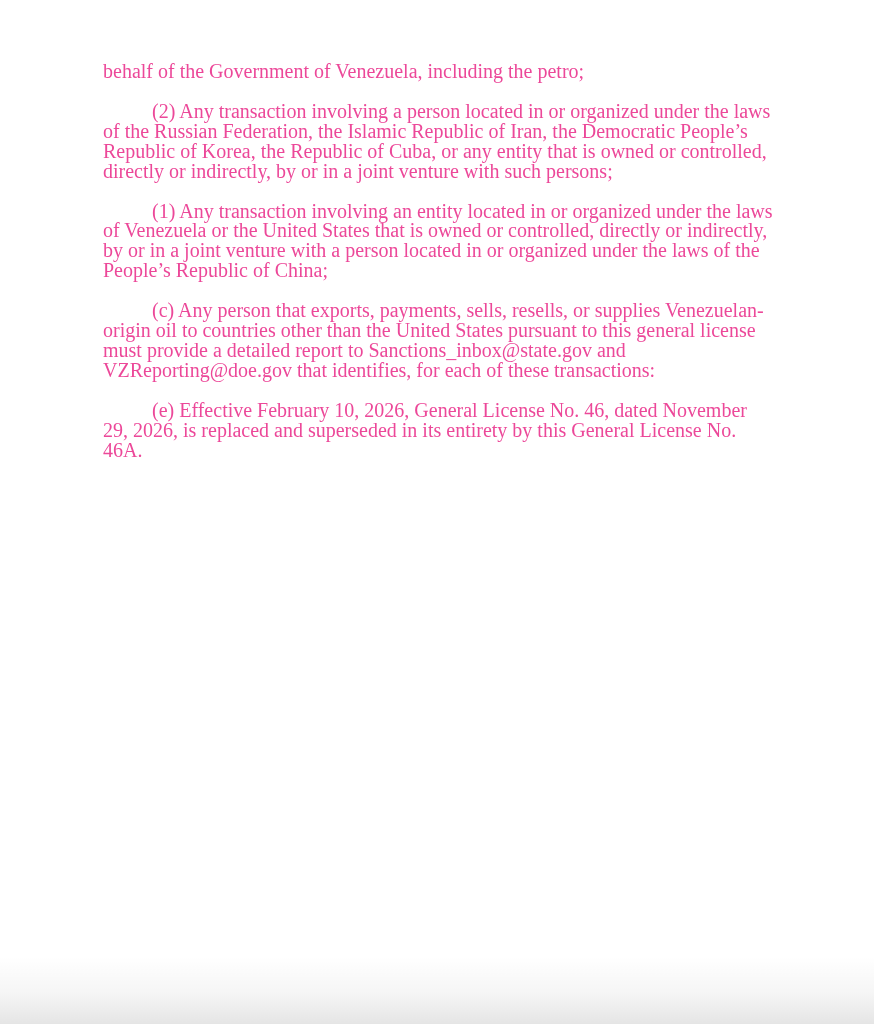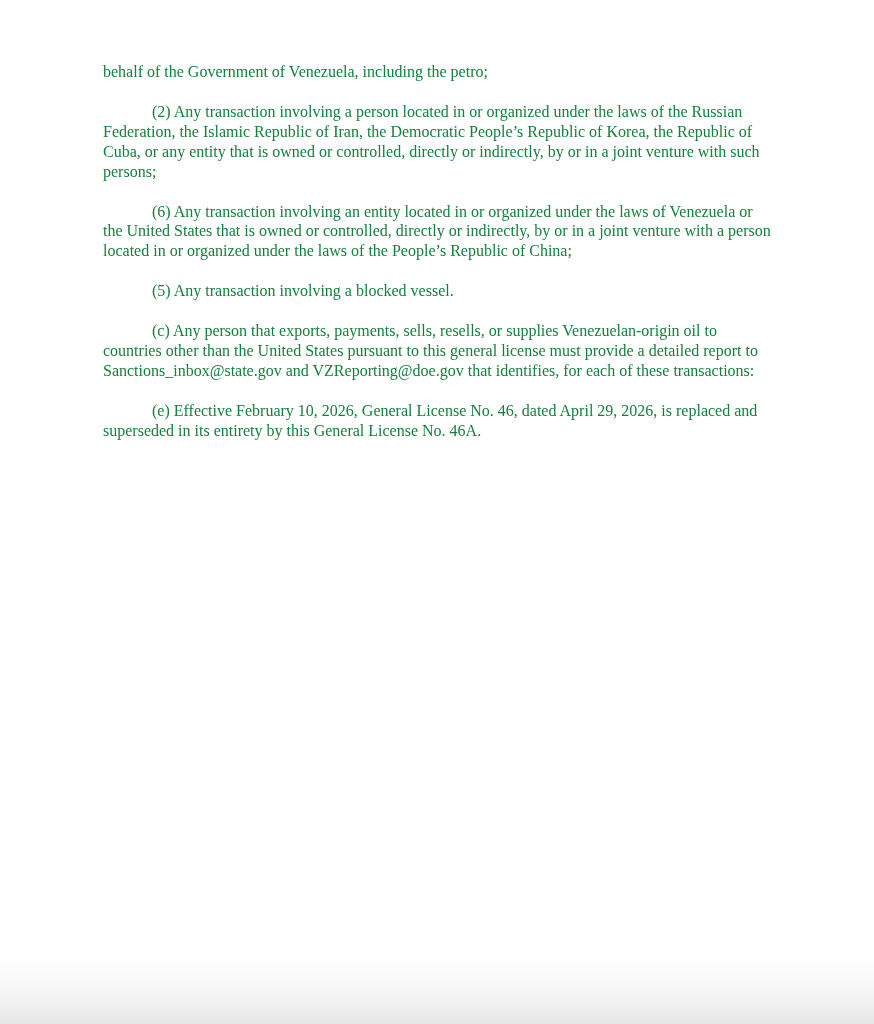--- a/index.html
+++ b/index.html
@@ -17,23 +17,23 @@
   .page {
     position: absolute;
     inset: 0;
     background: #ffffff;
   }
   .page-content {
     position: absolute;
     top: 62px;
     left: 103px;
     width: 670px;
-    font-size: 16px;
+    font-size: 20px;
     line-height: 19.9px;
-    color: #15803d;
+    color: #ec4899;
     text-align: left;
   }
   .para {
     margin: 0 0 20px 0;
   }
   .para.indent {
     text-indent: 49px;
   }
   .bottom-shade {
     position: absolute;
@@ -45,19 +45,18 @@
     pointer-events: none;
   }
 </style>
 </head>
 <body>
 
 <div class="page">
   <div class="page-content">
     <p class="para">behalf of the Government of Venezuela, including the petro;</p>
     <p class="para indent">(2) Any transaction involving a person located in or organized under the laws of the Russian Federation, the Islamic Republic of Iran, the Democratic People’s Republic of Korea, the Republic of Cuba, or any entity that is owned or controlled, directly or indirectly, by or in a joint venture with such persons;</p>
-    <p class="para indent">(6) Any transaction involving an entity located in or organized under the laws of Venezuela or the United States that is owned or controlled, directly or indirectly, by or in a joint venture with a person located in or organized under the laws of the People’s Republic of China;</p>
-    <p class="para indent">(5) Any transaction involving a blocked vessel.</p>
+    <p class="para indent">(1) Any transaction involving an entity located in or organized under the laws of Venezuela or the United States that is owned or controlled, directly or indirectly, by or in a joint venture with a person located in or organized under the laws of the People’s Republic of China;</p>
     <p class="para indent">(c) Any person that exports, payments, sells, resells, or supplies Venezuelan-origin oil to countries other than the United States pursuant to this general license must provide a detailed report to Sanctions_inbox@state.gov and VZReporting@doe.gov that identifies, for each of these transactions:</p>
-    <p class="para indent">(e) Effective February 10, 2026, General License No. 46, dated April 29, 2026, is replaced and superseded in its entirety by this General License No. 46A.</p>
+    <p class="para indent">(e) Effective February 10, 2026, General License No. 46, dated November 29, 2026, is replaced and superseded in its entirety by this General License No. 46A.</p>
   </div>
   <div class="bottom-shade"></div>
 </div>
 
 </body></html>

